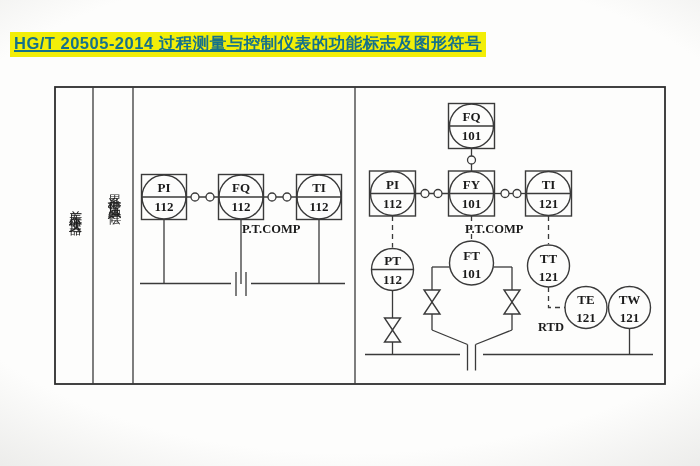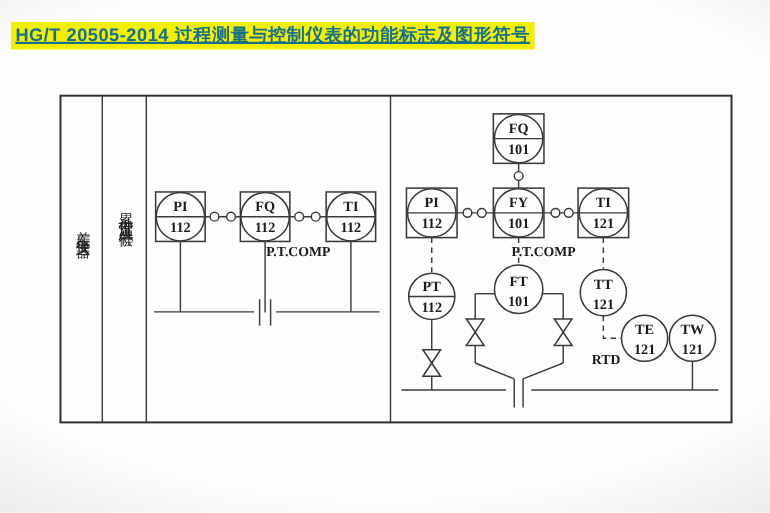--- a/index.html
+++ b/index.html
@@ -4,21 +4,21 @@
 <style>
   html,body{margin:0;padding:0;}
   .canvas{
     position:relative;
     width:700px;height:466px;
     background:radial-gradient(115% 95% at 50% 45%, #fdfdfc 55%, #e7e7e5 78%, #c9c9c7 100%);
     overflow:hidden;
     font-family:"Liberation Serif", serif;
   }
   .title{
-    position:absolute;left:10px;top:20px;
+    position:absolute;left:10px;top:32px;
     font-family:"Liberation Sans", sans-serif;
     font-size:16.5px;font-weight:bold;letter-spacing:0.5px;
     color:#15718a;
     background:#f2ee08;
     padding:1px 4px 2px 4px;
     text-decoration:underline;
     text-decoration-thickness:2px;
     white-space:nowrap;
   }
   .vhead{

